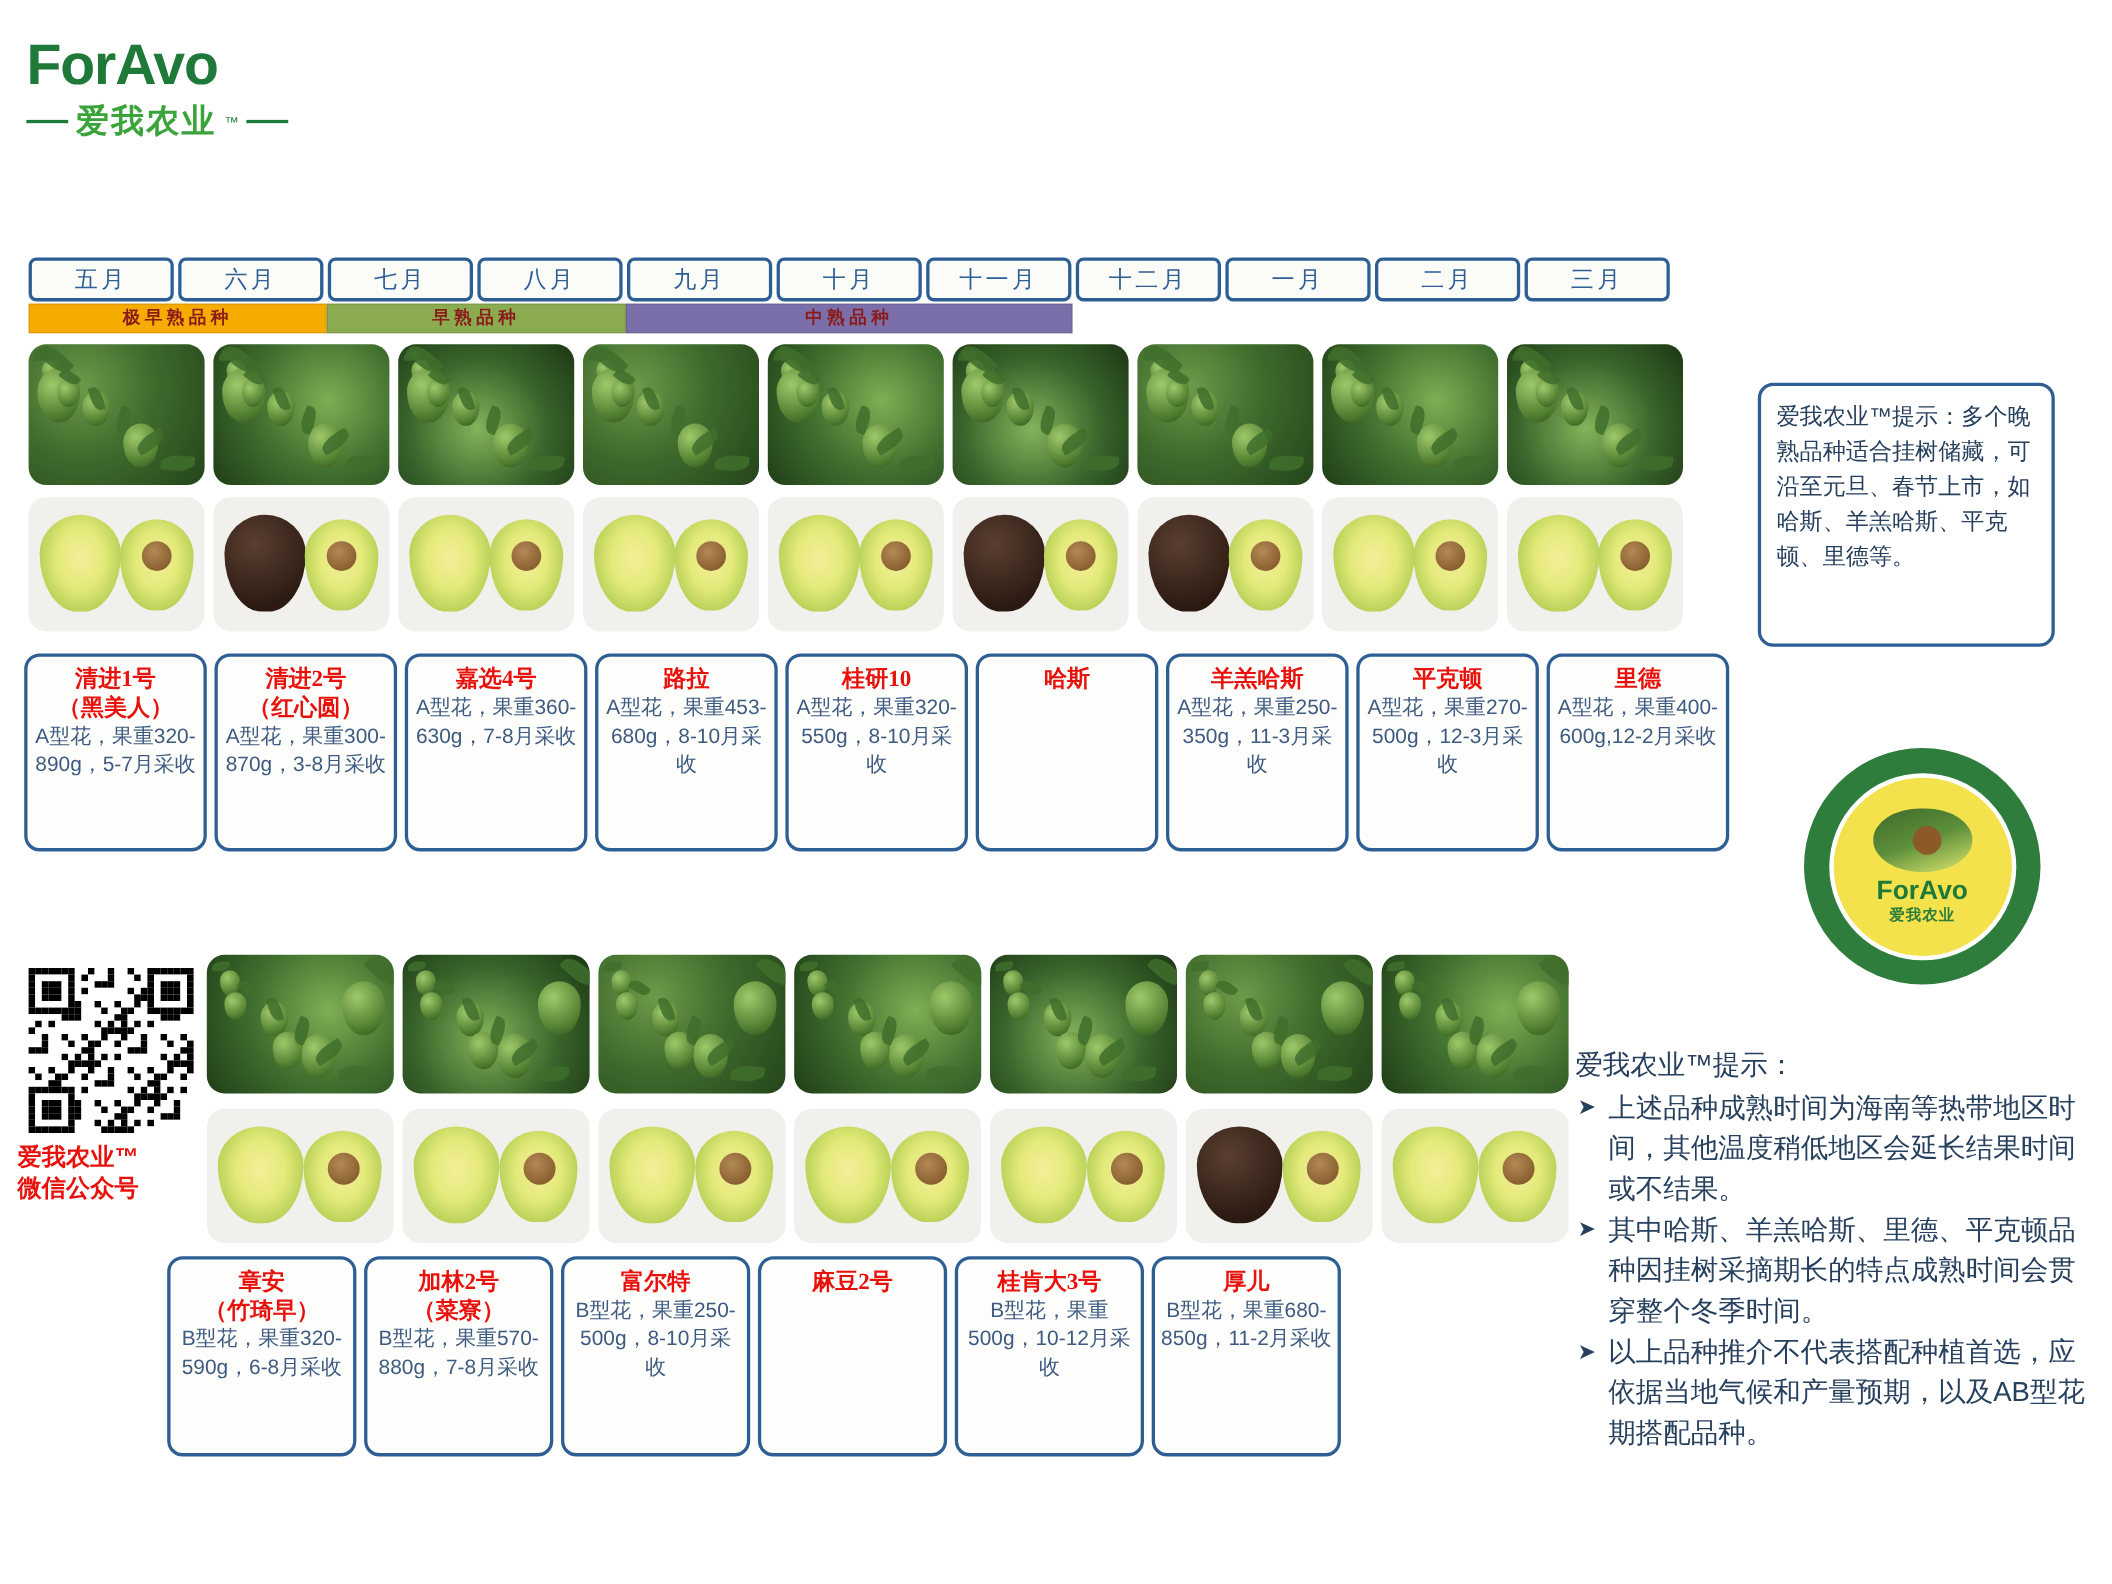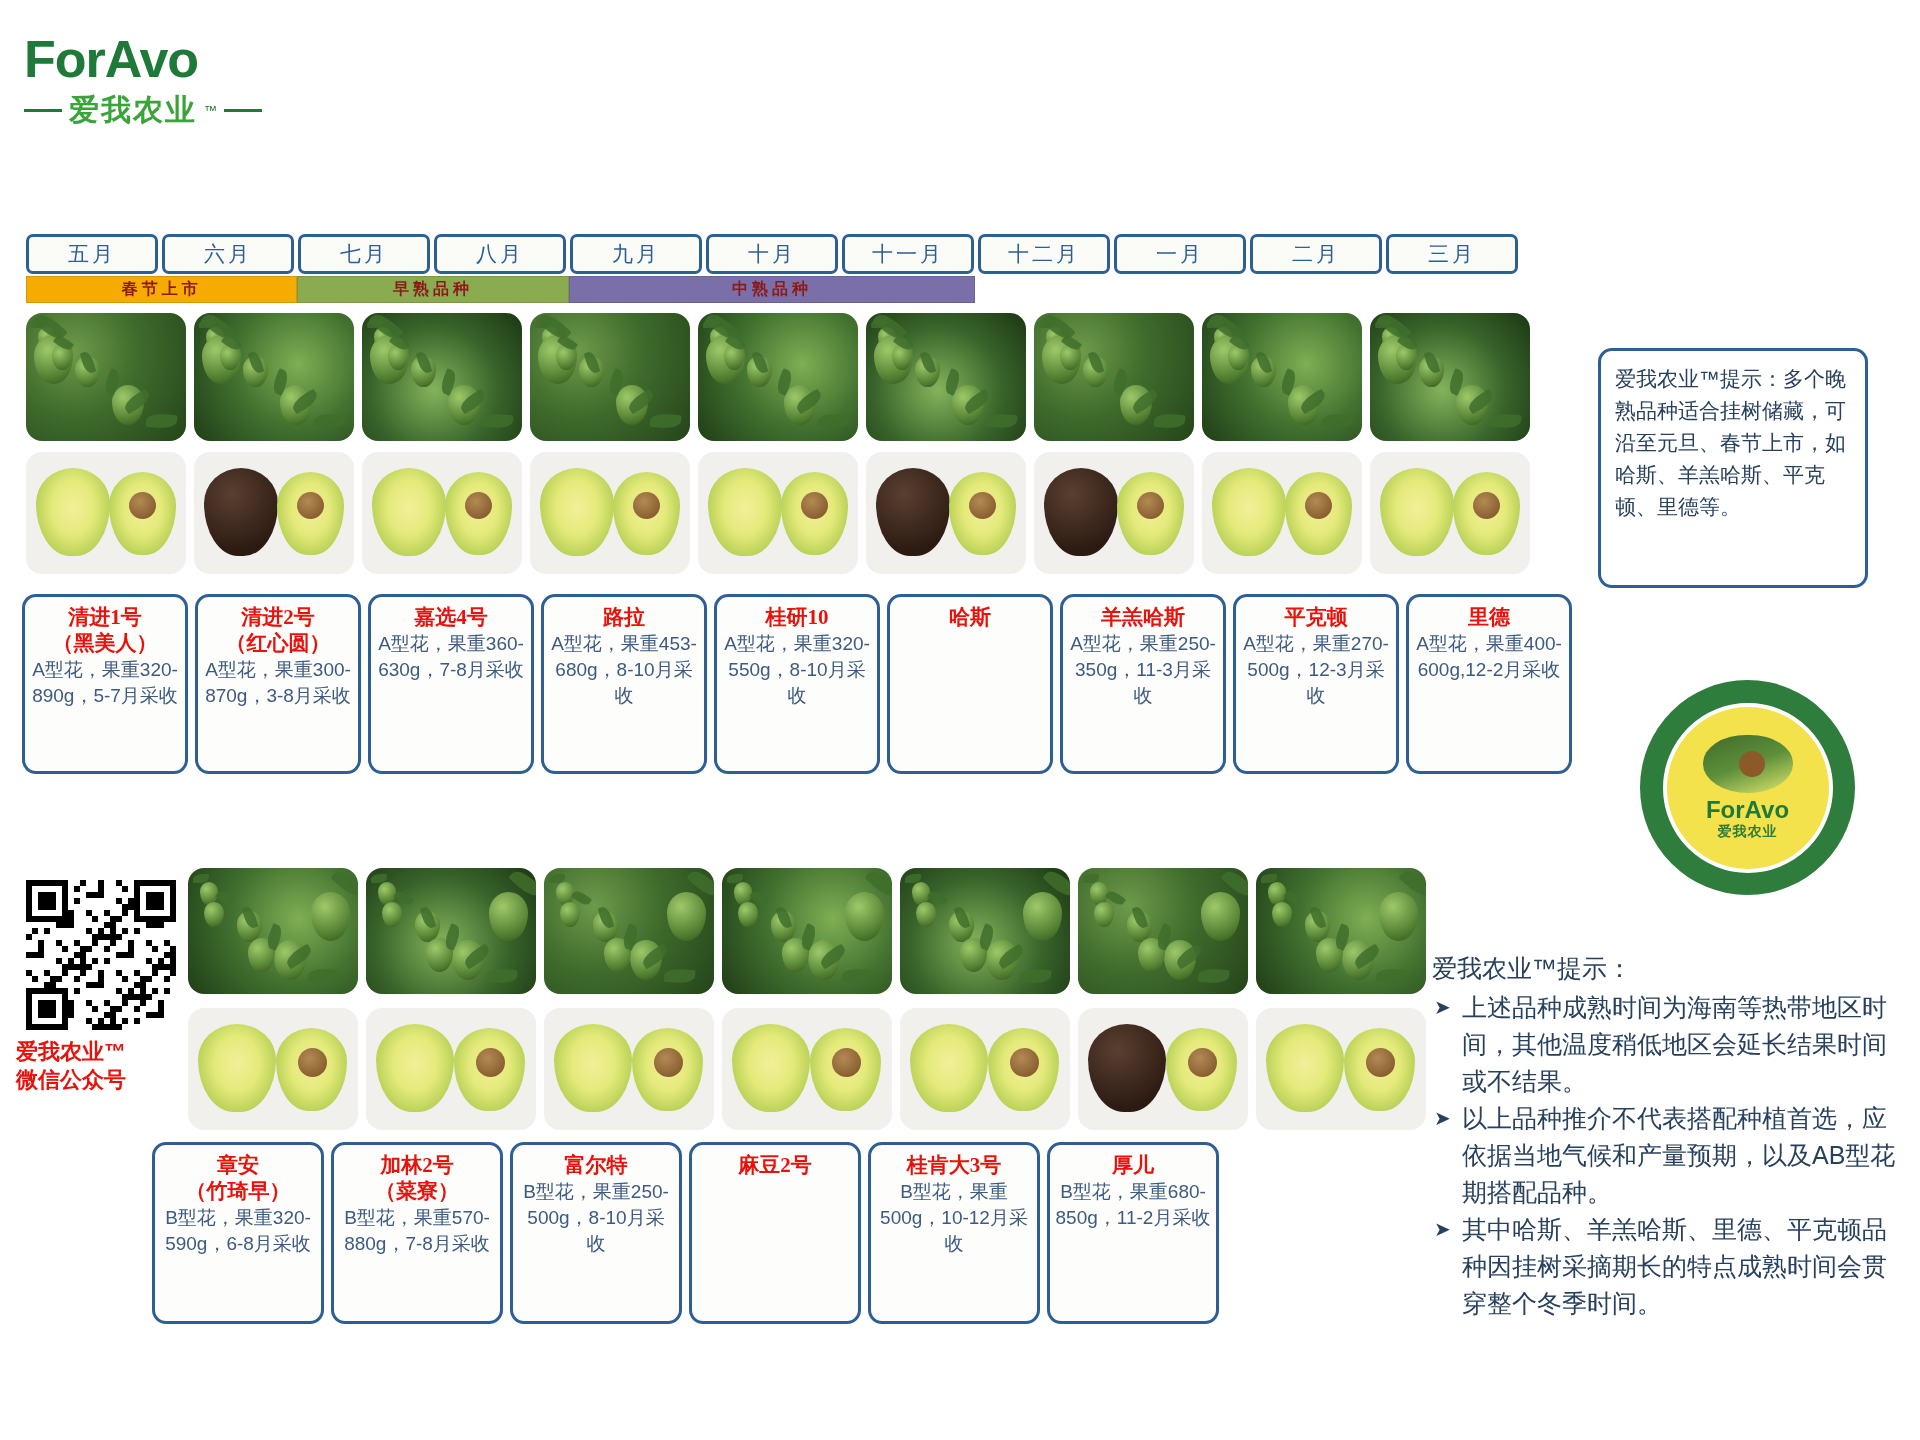--- a/index.html
+++ b/index.html
@@ -125,21 +125,21 @@
       <div class="month-cell">八月</div>
       <div class="month-cell">九月</div>
       <div class="month-cell">十月</div>
       <div class="month-cell">十一月</div>
       <div class="month-cell">十二月</div>
       <div class="month-cell">一月</div>
       <div class="month-cell">二月</div>
       <div class="month-cell">三月</div>
     </div>
   <div class="band-row" id="band-row">
-      <div class="band" style="background: rgb(246, 171, 0); width: 18.1818%;">春节上市</div>
+      <div class="band" style="background: rgb(246, 171, 0); width: 18.1818%;">极早熟品种</div>
       <div class="band" style="background: rgb(139, 171, 81); width: 18.1818%;">早熟品种</div>
       <div class="band" style="background: rgb(122, 111, 168); width: 27.2727%;">中熟品种</div>
     </div>
 
   <div class="photo-row" id="photos-tree-1" style="left:26px; top:313px; gap:8px;">
       <div class="ph tree" style="width: 160px; height: 128px;">
         <div class="ph-fruit" style="width: 18px; height: 22.5px; left: 12px; top: 14px;"></div>
         <div class="ph-fruit" style="width: 25px; height: 31.25px; left: 49px; top: 43px;"></div>
         <div class="ph-fruit" style="width: 32px; height: 40px; left: 86px; top: 72px;"></div>
         <div class="ph-fruit" style="width: 39px; height: 48.75px; left: 8px; top: 22px;"></div>
@@ -1171,18 +1171,18 @@
       <div class="card" style="width: 172px; min-height: 182px;">
         <div class="card-name">厚儿</div>
         <div class="card-desc">B型花，果重680-850g，11-2月采收</div>
       </div>
     </div>
 
   <div class="notes" style="left:1432px; top:950px; width:470px;">
     <div class="hd">爱我农业™提示：</div>
     <ul id="notes-list">
         <li>上述品种成熟时间为海南等热带地区时间，其他温度稍低地区会延长结果时间或不结果。</li>
+        <li>其中哈斯、羊羔哈斯、里德、平克顿品种因挂树采摘期长的特点成熟时间会贯穿整个冬季时间。</li>
         <li>以上品种推介不代表搭配种植首选，应依据当地气候和产量预期，以及AB型花期搭配品种。</li>
-        <li>其中哈斯、羊羔哈斯、里德、平克顿品种因挂树采摘期长的特点成熟时间会贯穿整个冬季时间。</li>
       </ul>
   </div>
 
 </div>
 
 </body></html>

